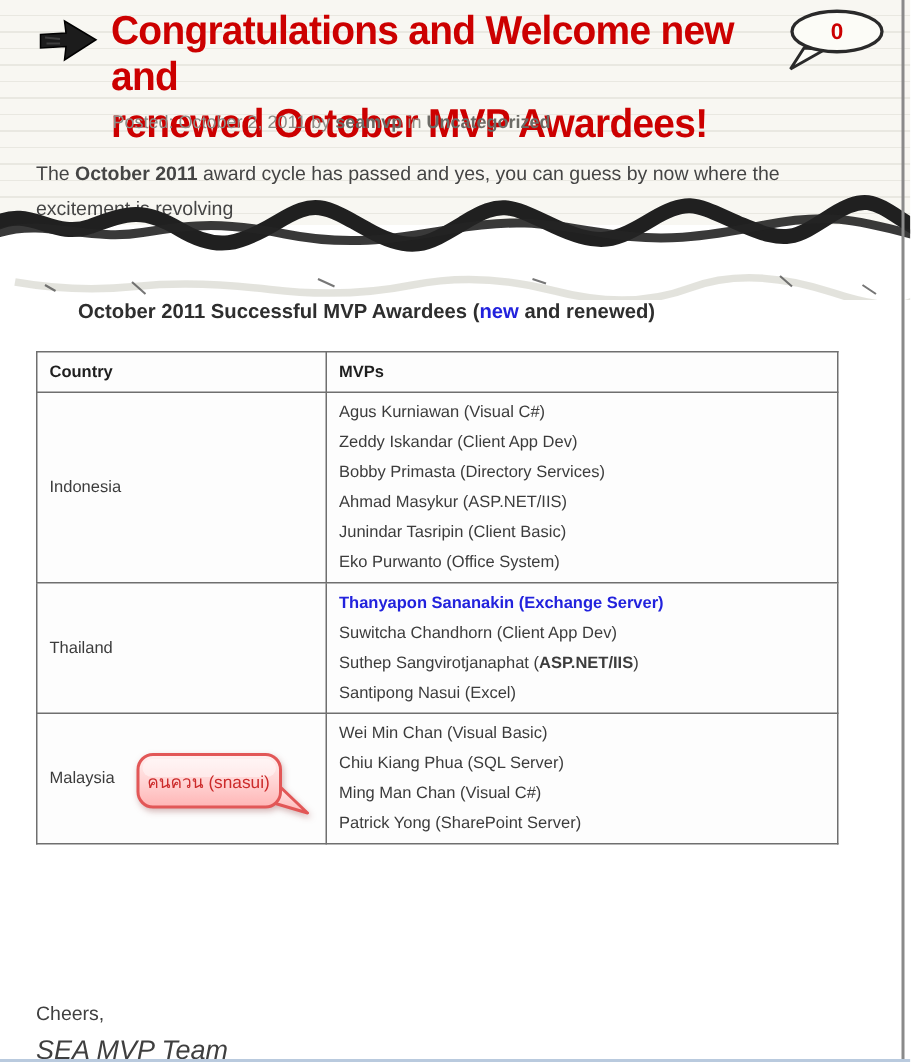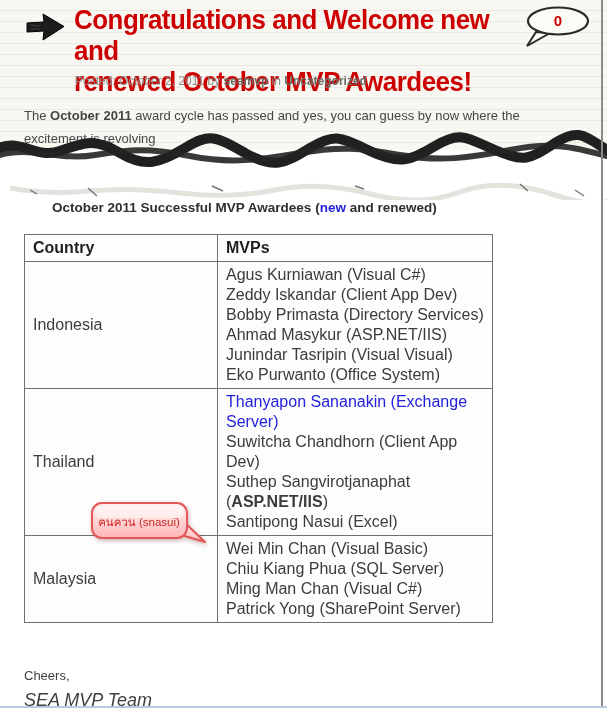--- a/index.html
+++ b/index.html
@@ -39,27 +39,27 @@
   .intro{
     position:absolute;left:24px;top:104px;width:550px;
     font-size:13px;line-height:23px;color:#454545;
   }
   .torn{position:absolute;left:0;top:128px;width:607px;height:72px;pointer-events:none;}
 
   .section-heading{
     position:absolute;left:24px;top:200px;
     font-size:13.5px;font-weight:bold;color:#2e2e2e;margin-left:28px;
   }
-  .link{color:#2222dd;cursor:pointer;}
+  .link{color:#2222dd;cursor:pointer;font-weight:bold;}
   .section-heading .link{font-weight:bold;}
 
   table.mvp{
-    position:absolute;left:24px;top:234px;width:469px;
+    position:absolute;left:24px;top:234px;width:535px;
     border-collapse:collapse;table-layout:fixed;
-    font-size:16px;color:#3c3c3c;
+    font-size:11px;color:#3c3c3c;
   }
   table.mvp th,table.mvp td{
     border:1px solid #6f6f6f;padding:3px 8px;line-height:20px;
     text-align:left;vertical-align:middle;font-weight:normal;
     background:#fdfdfd;
   }
   table.mvp th{font-weight:bold;color:#1f1f1f;}
   table.mvp .c-country{width:176px;}
   .mvp-line{line-height:20px;}
   .mvp-line b{font-weight:bold;}
@@ -122,21 +122,21 @@
       </tr>
     </thead>
     <tbody>
         <tr>
           <td class="c-country">Indonesia</td>
           <td class="c-mvps">
             <div class="mvp-line">Agus Kurniawan  (Visual C#)</div>
             <div class="mvp-line">Zeddy Iskandar (Client App Dev)</div>
             <div class="mvp-line">Bobby Primasta  (Directory Services)</div>
             <div class="mvp-line">Ahmad Masykur (ASP.NET/IIS)</div>
-            <div class="mvp-line">Junindar Tasripin (Visual Visual)</div>
+            <div class="mvp-line">Junindar Tasripin (Client Basic)</div>
             <div class="mvp-line">Eko Purwanto (Office System)</div>
           </td>
         </tr>
         <tr>
           <td class="c-country">Thailand</td>
           <td class="c-mvps">
             <div class="mvp-line link">Thanyapon Sananakin (Exchange Server)</div>
             <div class="mvp-line">Suwitcha Chandhorn (Client App Dev)</div>
             <div class="mvp-line">Suthep Sangvirotjanaphat (<b>ASP.NET/IIS</b>)</div>
             <div class="mvp-line">Santipong Nasui  (Excel)</div>

